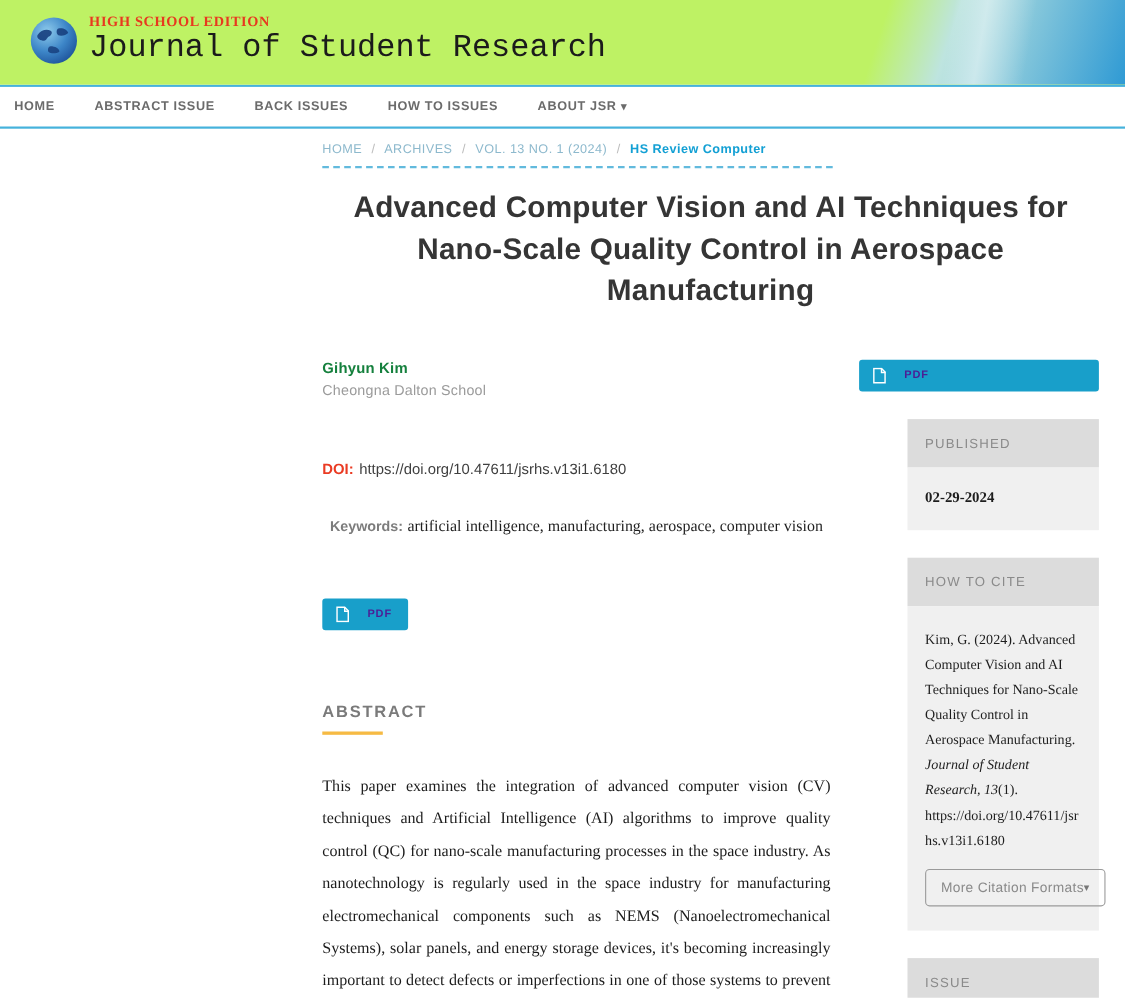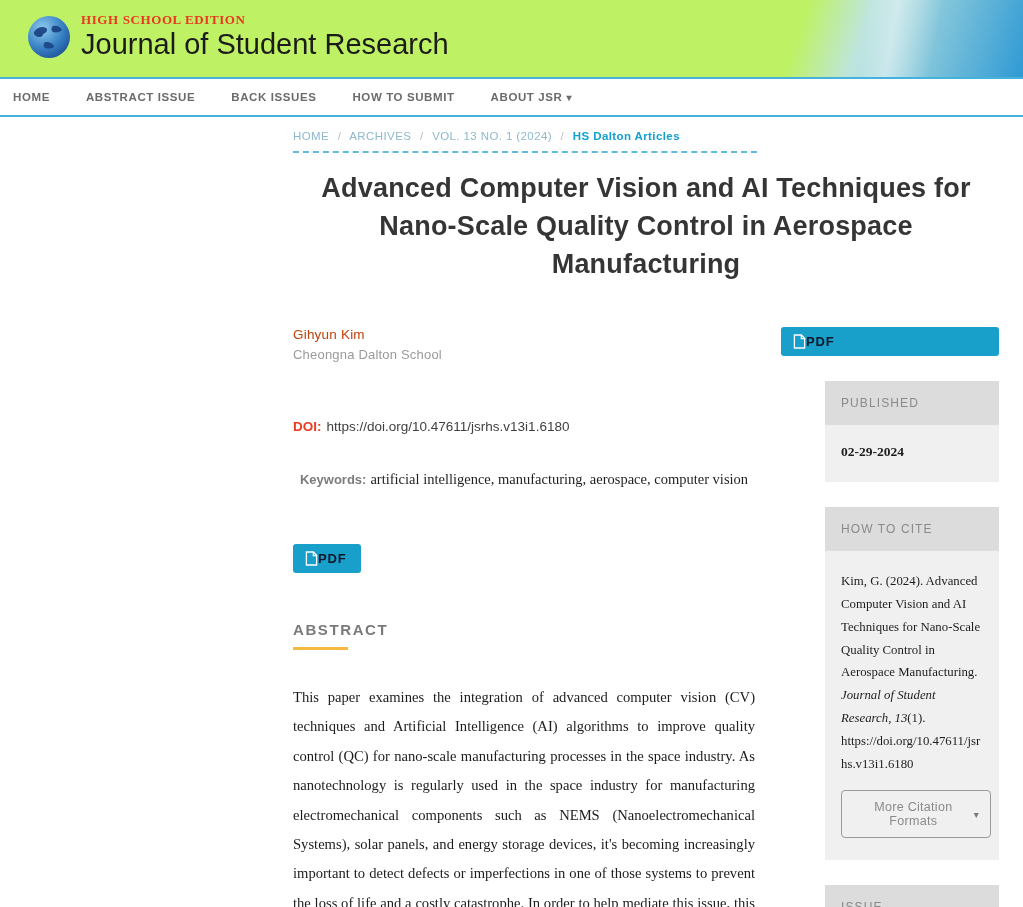--- a/index.html
+++ b/index.html
@@ -11,21 +11,21 @@
   .swoosh { position:absolute; top:0; right:0; width:360px; height:77px;
             background:
               linear-gradient(108deg, rgba(255,255,255,0) 38%, rgba(190,226,245,0.85) 55%, #2f9ad4 100%);
   }
   .swoosh::after { content:""; position:absolute; inset:0;
             background: linear-gradient(100deg, rgba(255,255,255,0) 55%, rgba(255,255,255,0.45) 63%, rgba(255,255,255,0) 75%); }
   .logo { display:flex; align-items:flex-end; gap:10px; padding:12px 0 0 27px; cursor:pointer; position:relative; }
   .globe { width:44px; height:44px; display:block; }
   .edition { color:#e8381f; font-family:"Liberation Serif", serif; font-weight:bold;
              font-size:13px; letter-spacing:0.6px; margin-bottom:1px; }
-  .journal { color:#1b1b1b; font-family:Liberation Sans, sans-serif; font-size:29px; line-height:1.05; }
+  .journal { color:#1b1b1b; font-family:Liberation Mono, monospace; font-size:29px; line-height:1.05; }
 
   
   .main-nav { height:40px; border-top:2px solid #45b2dc; border-bottom:2px solid #45b2dc;
               display:flex; align-items:center; gap:36px; padding-left:13px; background:#fff; }
   .nav-item { font-size:11.5px; font-weight:bold; color:#6b6b6b; letter-spacing:0.6px;
               cursor:pointer; white-space:nowrap; }
   .nav-item .caret { font-size:10px; color:#6b6b6b; margin-left:4px; }
 
   
   .content { width:706px; margin-left:293px; padding-top:13px; }
@@ -36,49 +36,49 @@
   .crumb-current { color:#13a0d4; font-weight:bold; cursor:pointer; }
   .dashed-rule { width:464px; border-bottom:2px dashed #62badd; margin-top:9px; }
 
   .page-title { font-size:27px; font-weight:bold; color:#353535; text-align:center;
                 line-height:1.4; margin-top:17px; letter-spacing:0.2px; }
 
   .cols { display:flex; margin-top:44px; gap:26px; }
   .main-col { width:462px; }
   .side-col { width:218px; }
 
-  .author-name { font-size:13.5px; font-weight:normal; color:#c2410c; letter-spacing:0.2px; }
+  .author-name { font-size:13.5px; font-weight:bold; color:#15803d; letter-spacing:0.2px; }
   .author-affil { font-size:13px; color:#9b9b9b; margin-top:5px; letter-spacing:0.2px; }
 
   .doi-row { margin-top:57px; font-size:13.5px; color:#3f3f3f; }
   .doi-label { color:#ea3b23; font-weight:bold; margin-right:5px; }
 
   .keywords-row { margin-top:31px; font-size:13px; line-height:1.95;text-align:center; }
   .keywords-label { color:#7c7c7c; font-weight:bold; margin-right:4px; }
   .keywords-value { font-family:"Liberation Serif", serif; font-size:14.5px; color:#1f1f1f; }
 
-  .pdf-btn { display:inline-flex; align-items:center; gap:0; background:#189fca; color:#0f172a;
-             font-size:13px; font-weight:bold; letter-spacing:0.8px; border:none; cursor:pointer;
+  .pdf-btn { display:inline-flex; align-items:center; gap:16px; background:#189fca; color:#4c1d95;
+             font-size:10px; font-weight:bold; letter-spacing:0.8px; border:none; cursor:pointer;
              padding:7px 15px 7px 12px; border-radius:3px; margin-top:50px; }
   .side-col .pdf-btn { width:100%; margin-top:0; padding:7px 12px; }
 
-  .abstract-h { margin-top:48px; font-size:15px; font-weight:bold; color:#7a7a7a; letter-spacing:1.6px; }
+  .abstract-h { margin-top:66px; font-size:15px; font-weight:bold; color:#7a7a7a; letter-spacing:1.6px; }
   .orange-bar { width:55px; height:3px; background:#f6ba43; margin-top:9px; }
   .abstract-text { margin-top:33px; font-family:"Liberation Serif", serif; font-size:14.6px;
                    color:#1c1c1c; line-height:2.02; text-align:justify; }
 
   
   .side-box { margin-top:25px;padding-left:44px; }
   .box-header { background:#dcdcdc; color:#8a8a8a; font-size:12px; letter-spacing:1.1px;
                 padding:15px 16px; }
   .box-body { background:#f0f0f0; padding:19px 16px 22px 16px; }
   .pub-date { font-family:"Liberation Serif", serif; font-weight:bold; font-size:13.5px; color:#1d1d1d; }
   .cite-text { font-family:"Liberation Serif", serif; font-size:12.8px; color:#1d1d1d; line-height:1.78; word-wrap:break-word; }
   .cite-italic { font-style:italic; }
-  .more-cite-btn { margin-top:15px; width:150px; display:flex; justify-content:center; align-items:center;
+  .more-cite-btn { margin-top:15px; width:164px; display:flex; justify-content:center; align-items:center;
                    background:transparent; border:1px solid #9a9a9a; border-radius:4px; cursor:pointer;
                    color:#8a8a8a; font-size:12.5px; letter-spacing:0.3px; padding:9px 11px;
                    font-family:"Liberation Sans", sans-serif; }
   .more-cite-btn .caret { font-size:10px; color:#777; }
   .issue-link { font-family:"Liberation Serif", serif; font-size:14.5px; color:#29657f;
                 text-decoration:underline; font-weight:bold; cursor:pointer; }
   .section-label { margin-top:30px; font-size:12px; color:#9a9a9a; letter-spacing:1px; }
 </style>
 </head>
 <body>
@@ -103,36 +103,36 @@
       <div class="edition">HIGH SCHOOL EDITION</div>
       <div class="journal">Journal of Student Research</div>
     </div>
   </div>
 </header>
 
 <nav class="main-nav">
   <div class="nav-item">HOME</div>
   <div class="nav-item">ABSTRACT ISSUE</div>
   <div class="nav-item">BACK ISSUES</div>
-  <div class="nav-item">HOW TO SUBMIT</div>
+  <div class="nav-item">HOW TO ISSUES</div>
   <div class="nav-item">
     <span>ABOUT JSR</span><span class="caret">▾</span>
   </div>
 </nav>
 
 <div class="content">
 
   <div class="breadcrumb">
     <span class="crumb-link">HOME</span>
     <span class="crumb-sep">/</span>
     <span class="crumb-link">ARCHIVES</span>
     <span class="crumb-sep">/</span>
     <span class="crumb-link">VOL. 13 NO. 1 (2024)</span>
     <span class="crumb-sep">/</span>
-    <span class="crumb-current">HS Dalton Articles</span>
+    <span class="crumb-current">HS Review Computer</span>
   </div>
   <div class="dashed-rule"></div>
 
   <h1 class="page-title">Advanced Computer Vision and AI Techniques for Nano-Scale Quality Control in Aerospace Manufacturing</h1>
 
   <div class="cols">
     <div class="main-col">
 
       <div class="author-block">
         <div class="author-name">Gihyun Kim</div>

